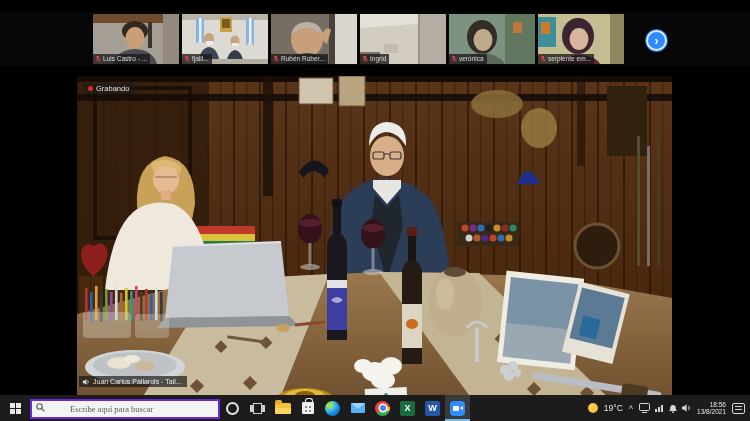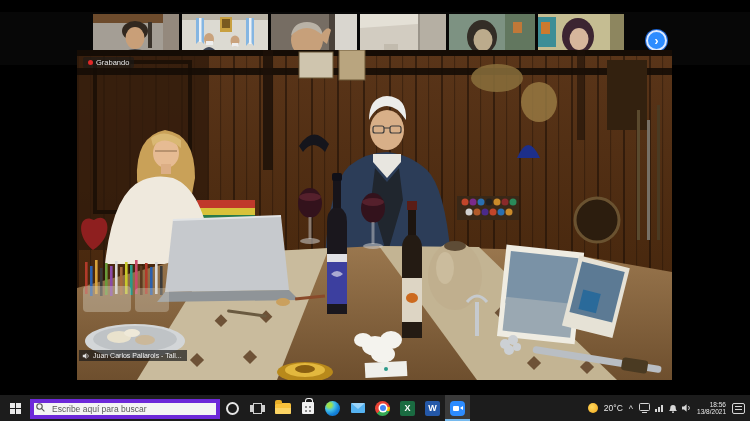--- a/index.html
+++ b/index.html
@@ -22,42 +22,42 @@
   .thumb svg { display:block; }
   .name-tag { position:absolute; left:0; bottom:0; max-width:96%; display:flex; align-items:center; gap:2px;
               background:rgba(25,25,25,.78); color:#ddd; font-size:6.5px; line-height:8px;
               padding:1px 3px 1px 2px; white-space:nowrap; overflow:hidden; }
   .next-btn { position:absolute; left:646px; top:30px; width:21px; height:21px; border-radius:50%;
               background:#2d8cff; border:2px solid #dce9ff; box-shadow:0 0 0 1px #1a5fc8;
               display:flex; align-items:center; justify-content:center;
               color:#fff; font-size:12px; font-weight:bold; line-height:1; }
 
   
-  .main-video { position:absolute; left:77px; top:50px; width:595px; height:316px; background:#2b1a10; }
+  .main-video { position:absolute; left:77px; top:76px; width:595px; height:316px; background:#2b1a10; }
   .main-video > svg { position:absolute; left:0; top:0; }
   .rec-pill { position:absolute; left:6px; top:7px; display:flex; align-items:center; gap:3px;
               background:rgba(25,25,25,.55); border-radius:2px; padding:1px 5px;
               color:#e8e8e8; font-size:7.5px; }
   .rec-dot { width:5px; height:5px; border-radius:50%; background:#e02828; }
   .speaker-tag { position:absolute; left:2px; bottom:5px; display:flex; align-items:center; gap:3px;
                  background:rgba(25,25,25,.7); color:#eee; font-size:7px; padding:1.5px 5px 1.5px 3px; }
 
   
   .taskbar { position:absolute; left:0; bottom:0; width:750px; height:26px; background:#1c1c1c;
              display:flex; align-items:center; }
   .tb-btn { width:25px; height:26px; display:flex; align-items:center; justify-content:center; position:relative; }
   .tb-btn.active { background:#3a3a3a; box-shadow:inset 0 -2px 0 0 #76b9ed; }
   .start { width:30px; }
   .win-logo { width:11px; height:11px; display:grid; grid-template-columns:5px 5px; grid-template-rows:5px 5px; gap:1px; }
   .win-logo span { background:#e9e9e9; }
   .searchwrap { position:relative; width:190px; height:20px; }
   .searchwrap svg { position:absolute; left:6px; top:5px; }
-  .search-input { width:100%; height:100%; border:4px solid #6d28d9; background:#f4f4f4;
-                  font-size:8.5px; color:#444; padding-left:18px; outline:none;
-                  font-family:Liberation Sans, sans-serif; }
+  .search-input { width:100%; height:100%; border:2px solid #6d28d9; background:#f4f4f4;
+                  font-size:8.5px; color:#444; padding-left:38px; outline:none;
+                  font-family:Liberation Serif, serif; }
   .search-input::placeholder { color:#5a5a5a; }
 
   .cortana { width:13px; height:13px; border:2px solid #e6e6e6; border-radius:50%; }
   .taskview { width:9px; height:11px; border:1px solid #d0d0d0;
               box-shadow:-5px 0 0 -2px #d0d0d0, 5px 0 0 -2px #d0d0d0; }
   .folder { width:16px; height:11px; background:#f9c23c; border-radius:1.5px; position:relative; }
   .folder::before { content:''; position:absolute; top:-3px; left:0; width:7px; height:4px;
                     background:#e8ad26; border-radius:2px 2px 0 0; }
   .folder::after { content:''; position:absolute; bottom:0; left:0; width:100%; height:6px;
                    background:#fbd464; border-radius:0 0 1.5px 1.5px; }
@@ -500,21 +500,21 @@
       </div>
     <div class="tb-btn">
         <span class="tile word">W</span>
       </div>
     <div class="tb-btn active">
         <span class="zoomtile"></span>
       </div>
 
     <div class="tray">
       <span class="sun"></span>
-      <span class="temp">20°C</span>
+      <span class="temp">19°C</span>
       <span class="chev">^</span>
       <svg width="52" height="12" viewBox="0 0 52 12">
         <rect x="0.5" y="1.5" width="10" height="7" rx="1" fill="none" stroke="#d6d6d6" stroke-width="1"></rect>
         <line x1="3" y1="10.5" x2="8" y2="10.5" stroke="#d6d6d6" stroke-width="1"></line>
         <rect x="16" y="7" width="2" height="3" fill="#d6d6d6"></rect>
           <rect x="19" y="5" width="2" height="5" fill="#d6d6d6"></rect>
           <rect x="22" y="3" width="2" height="7" fill="#d6d6d6"></rect>
         <path d="M30 9 h8 c-1 -1 -1.3 -2 -1.3 -3.2 a2.7 2.7 0 0 0 -5.4 0 C31.3 7 31 8 30 9 Z" fill="#d6d6d6"></path>
         <circle cx="34" cy="10.2" r="0.9" fill="#d6d6d6"></circle>
         <polygon points="43,4.5 45,4.5 47.6,2.2 47.6,9.8 45,7.5 43,7.5" fill="#d6d6d6"></polygon>

